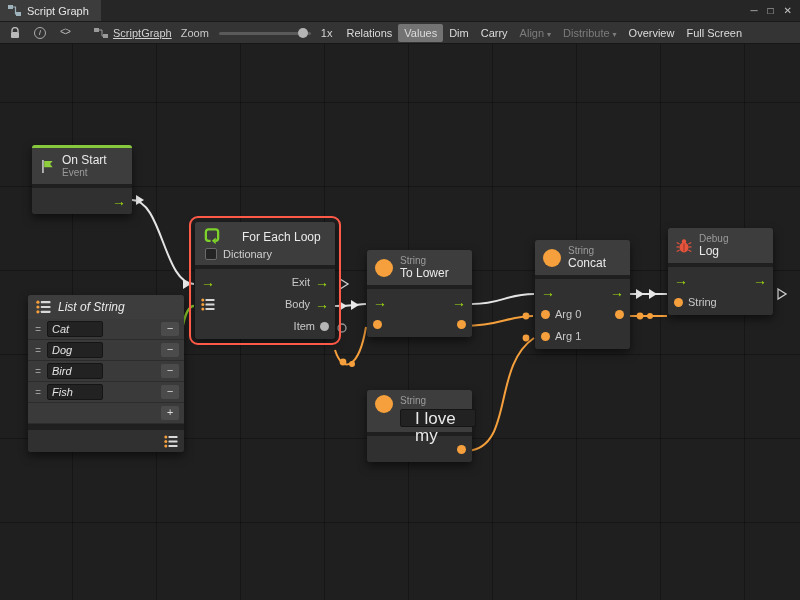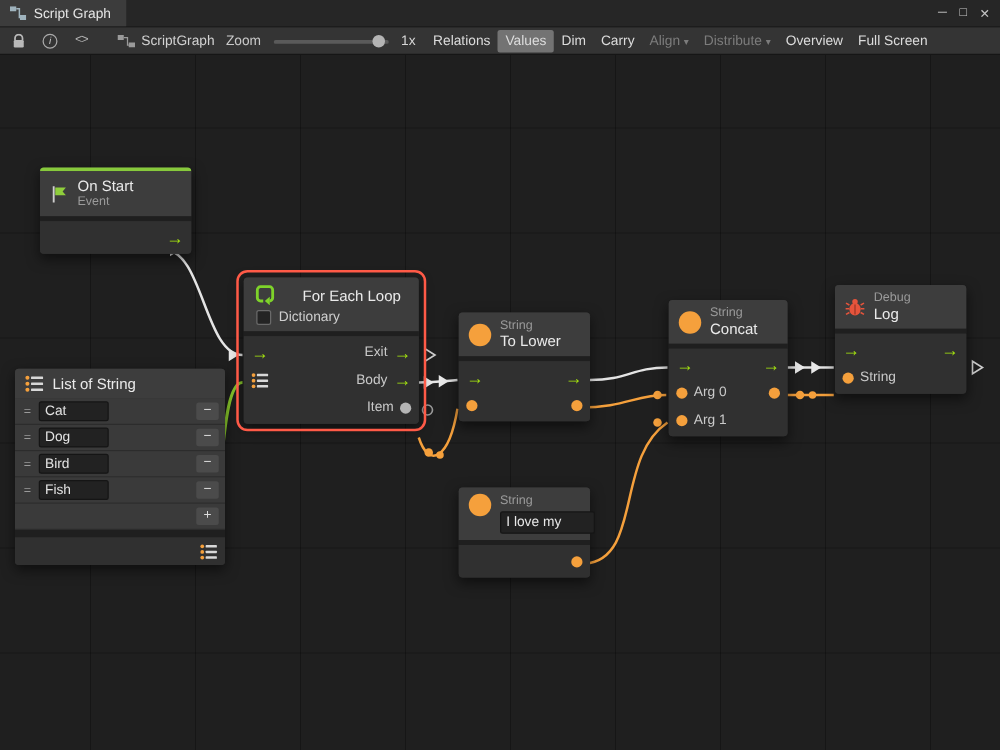--- a/index.html
+++ b/index.html
@@ -19,21 +19,21 @@
 
   
   .toolbar { height:22px; background:#343434; display:flex; align-items:center;
     gap:6px; padding:0 6px; border-bottom:1px solid #161616; font-size:11px;
     color:#d6d6d6; }
   .tool-icon { display:flex; align-items:center; padding:0 4px; color:#bdbdbd; }
   .info-icon { width:12px; height:12px; border:1px solid #aaa; border-radius:50%;
     font-size:8px; display:flex; align-items:center; justify-content:center;
     color:#ccc; font-style:italic; }
   .code-icon { font-family:"Liberation Mono", monospace; font-size:10px; color:#b5b5b5; letter-spacing:-1px; }
-  .graph-chip { display:flex; align-items:center; gap:5px; margin-left:14px; color:#d2d2d2; }
+  .graph-chip { display:flex; align-items:center; gap:5px; margin-left:14px; color:#d2d2d2;text-decoration:underline; }
   .zoom-label { margin-left:3px; color:#c9c9c9; }
   .slider { position:relative; width:92px; height:12px; margin:0 4px; }
   .slider .track { position:absolute; left:0; right:0; top:5px; height:3px;
     background:#5a5a5a; border-radius:2px; }
   .slider .knob { position:absolute; right:3px; top:1px; width:10px; height:10px;
     border-radius:50%; background:#b4b4b4; }
   .tbtn { padding:3px 6px; border-radius:2px; color:#dcdcdc; white-space:nowrap; }
   .tbtn.active { background:#737373; }
   .tbtn.disabled { color:#7c7c7c; }
   .tbtn .caret { font-size:8px; margin-left:3px; }
@@ -83,21 +83,21 @@
   .nfooter { height:22px; background:#303030; display:flex; align-items:center;
     justify-content:flex-end; padding:0 6px; border-radius:0 0 3px 3px; }
 
   
   .check-row { display:flex; align-items:center; gap:6px; margin-top:4px;
     padding-left:2px; font-size:11px; color:#cfcfcf; }
   .checkbox { width:12px; height:12px; background:#242424; border:1px solid #6a6a6a;
     border-radius:2px; flex:none; }
 
   .litfield { background:#222; border:1px solid #151515; border-radius:2px;
-    padding:0 4px; width:76px; color:#e8e8e8; font-size:11px; height:18px;
+    padding:0 14px; width:76px; color:#e8e8e8; font-size:17px; height:18px;
     line-height:17px; margin-top:3px; }
 </style>
 </head>
 <body>
 
 <div class="app">
 
   <div class="titlebar">
     <div class="tab">
       <svg width="13" height="11" viewBox="0 0 13 11">
@@ -203,42 +203,42 @@
       <polygon points="636,245 644,250 636,255" fill="#e8e8e8"></polygon>
       <polygon points="649,245 657,250 649,255" fill="#e8e8e8"></polygon>
 
       <path d="M630,272 C645,272 652,272 667,272" class="wo"></path>
       <circle cx="640" cy="272" r="3.4" fill="#f5a03c"></circle>
       <circle cx="650" cy="272" r="3" fill="#f5a03c"></circle>
 
       <polygon points="778,245 786,250 778,255" fill="none" stroke="#cfcfcf" stroke-width="1.3"></polygon>
     </svg>
 
-    <div class="node" style="left:32px; top:90px; width:121px;">
+    <div class="node" style="left:32px; top:101px; width:100px;">
       <div class="accent"></div>
       <div class="nhead">
         <svg width="15" height="15" viewBox="0 0 15 15">
           <rect x="2.2" y="1" width="1.5" height="13" fill="#cfcfcf"></rect>
           <path d="M4.2 2 h8.5 l-2.6 3.1 2.6 3.1 h-8.5 z" fill="#8fce3c"></path>
         </svg>
         <span>
           <div class="ntitle">On Start</div>
           <div class="nsub">Event</div>
         </span>
       </div>
       <div class="nsep"></div>
       <div class="nbody">
         <div class="prow">
           <span class="grow"></span>
           <span class="flow-arrow">→</span>
         </div>
       </div>
     </div>
 
-    <div class="node" style="left:12px; top:251px; width:168px;">
+    <div class="node" style="left:28px; top:251px; width:156px;font-style:italic;">
       <div class="nhead rounded">
         <svg width="15" height="14" viewBox="0 0 14 13">
             <use href="#listic"></use>
           </svg>
         <span class="ntitle">List of String</span>
       </div>
       <div class="lrow">
         <span class="handle">=</span>
         <span class="lfield">Cat</span>
         <span class="lbtn">−</span>

